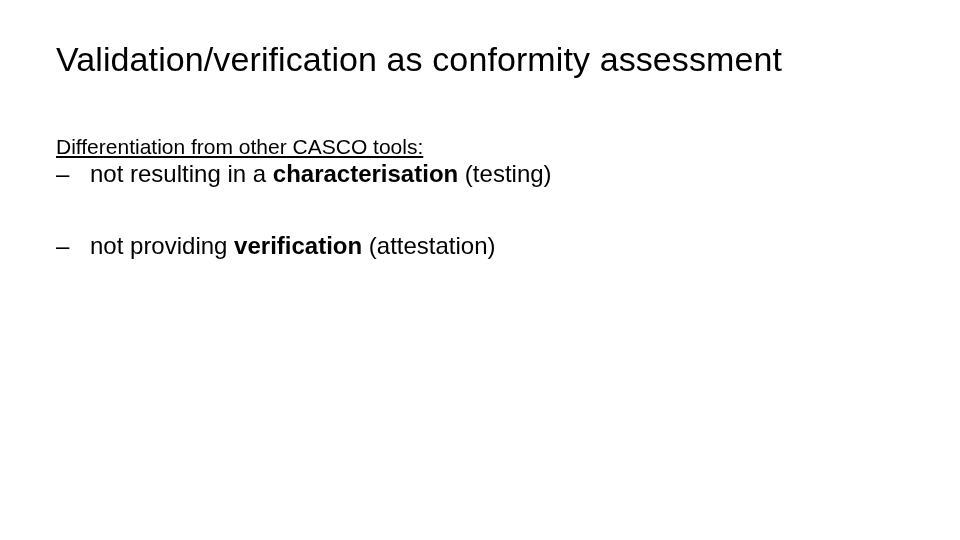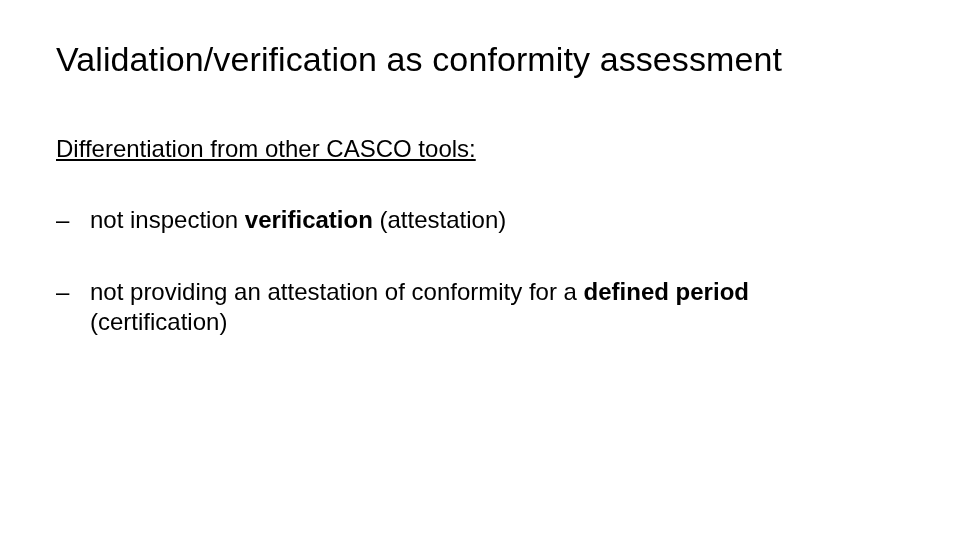--- a/index.html
+++ b/index.html
@@ -1,31 +1,31 @@
 <!DOCTYPE html>
 <html><head>
 <meta charset="utf-8">
 <style>
   * { margin: 0; padding: 0; box-sizing: border-box; }
   html, body { width: 960px; height: 540px; background: #ffffff; font-family: Arial, Helvetica, sans-serif; color: #000000; }
   .slide { width: 918px; height: 540px; padding: 40px 48px 40px 56px; position: relative; }
   .title { font-size: 34px; font-weight: 400; letter-spacing: 0.1px; margin-bottom: 56px; }
-  .subtitle { font-size: 24px; font-weight: 400; text-decoration: underline; margin-bottom: 42px; }
+  .subtitle { font-size: 21px; font-weight: 400; text-decoration: underline; }
   .bullets { list-style: none; }
   .bullets li { font-size: 24px; font-weight: 400; line-height: 1.25; margin-bottom: 42px; padding-left: 34px; position: relative; }
   .bullets li::before { content: "–"; position: absolute; left: 0; top: 0; font-size: 24px; }
   .bold { font-weight: 700; }
 </style>
 </head>
 <body>
 
 <div class="slide">
   <h1 class="title">Validation/verification as conformity assessment</h1>
   <div class="subtitle">Differentiation from other CASCO tools:</div>
   <ul class="bullets">
     <li>
-      <span>not inspection </span><span class="bold">verification</span><span> (attestation)</span>
+      <span>not resulting in a </span><span class="bold">characterisation</span><span> (testing)</span>
     </li>
     <li>
-      <span>not providing an attestation of conformity for a </span><span class="bold">defined period</span><span> (certification)</span>
+      <span>not providing </span><span class="bold">verification</span><span> (attestation)</span>
     </li>
   </ul>
 </div>
 
 </body></html>

